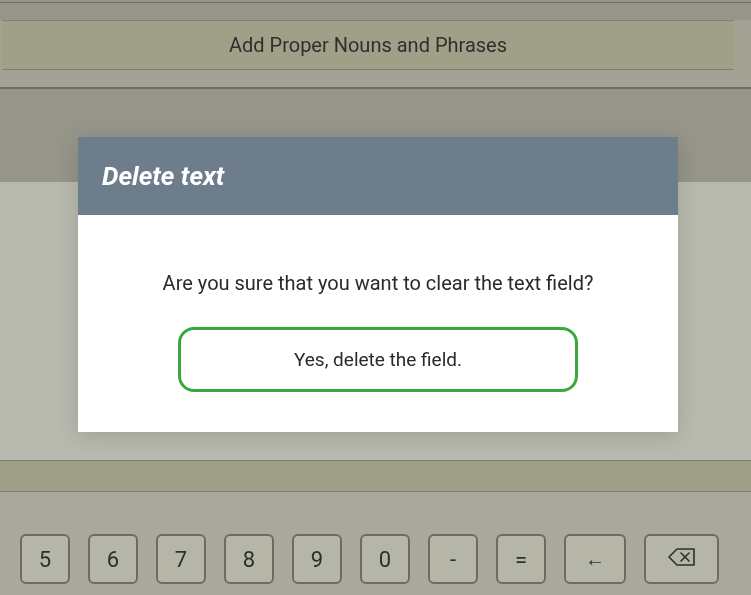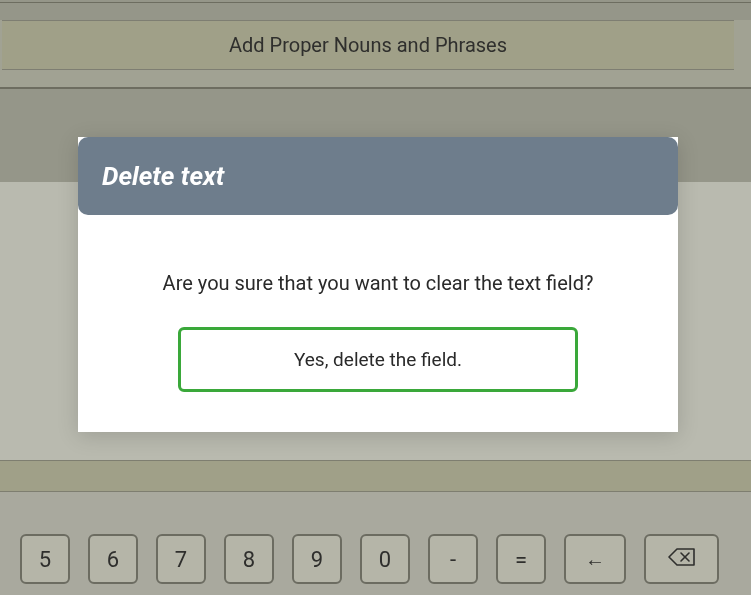--- a/index.html
+++ b/index.html
@@ -134,36 +134,35 @@
       z-index: 20;
       box-shadow: 0 4px 20px rgba(0,0,0,0.15);
     }
     .modal-header {
       background: #6e7d8c;
       color: #ffffff;
       padding: 24px 24px 24px 24px;
       font-size: 26px;
       font-weight: 700;
       font-style: italic;
-      border-radius: 10px;
     }
     .modal-body {
       padding: 56px 24px 40px 24px;
       text-align: center;
       background: #ffffff;
     }
     .modal-message {
       font-size: 20px;
       color: #2a2a2a;
       margin-bottom: 32px;
     }
     .modal-button {
       display: inline-block;
       border: 3px solid #3aa83a;
-      border-radius: 6px;
+      border-radius: 16px;
       padding: 18px 40px;
       width: 400px;
       font-size: 19px;
       color: #2a2a2a;
       background: #ffffff;
       cursor: pointer;
       font-family: inherit;
     }
     .arrow-left-glyph {
       font-size: 20px;

